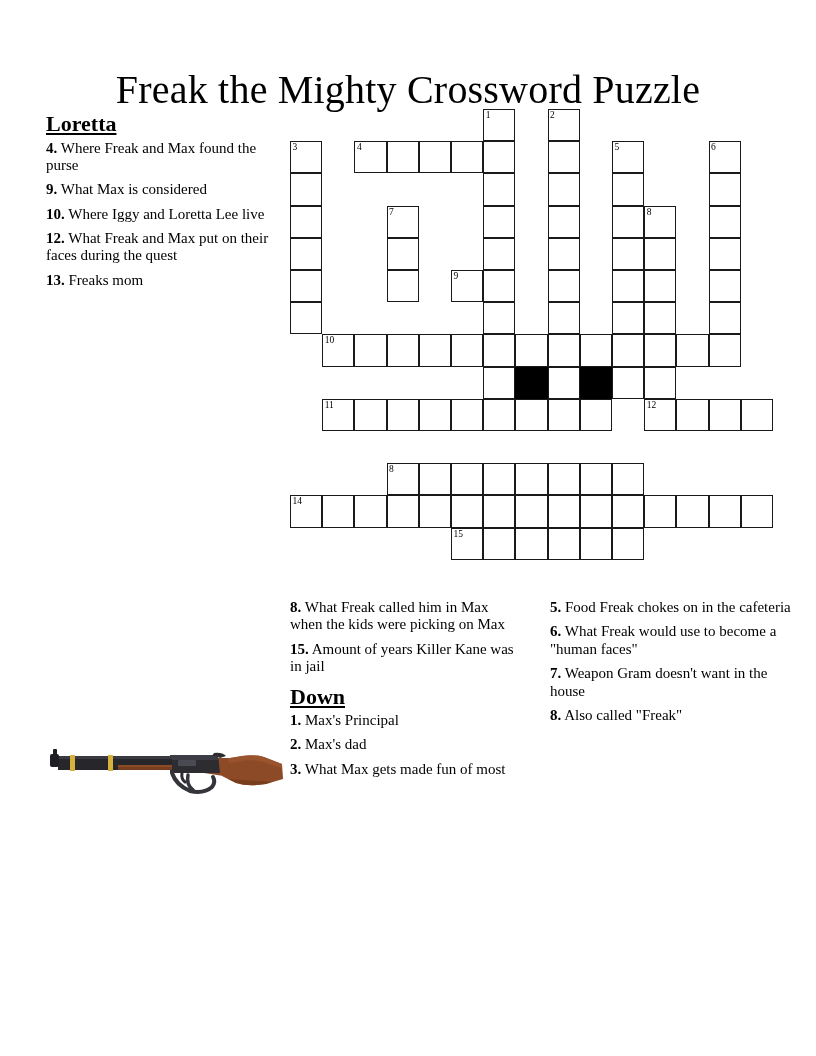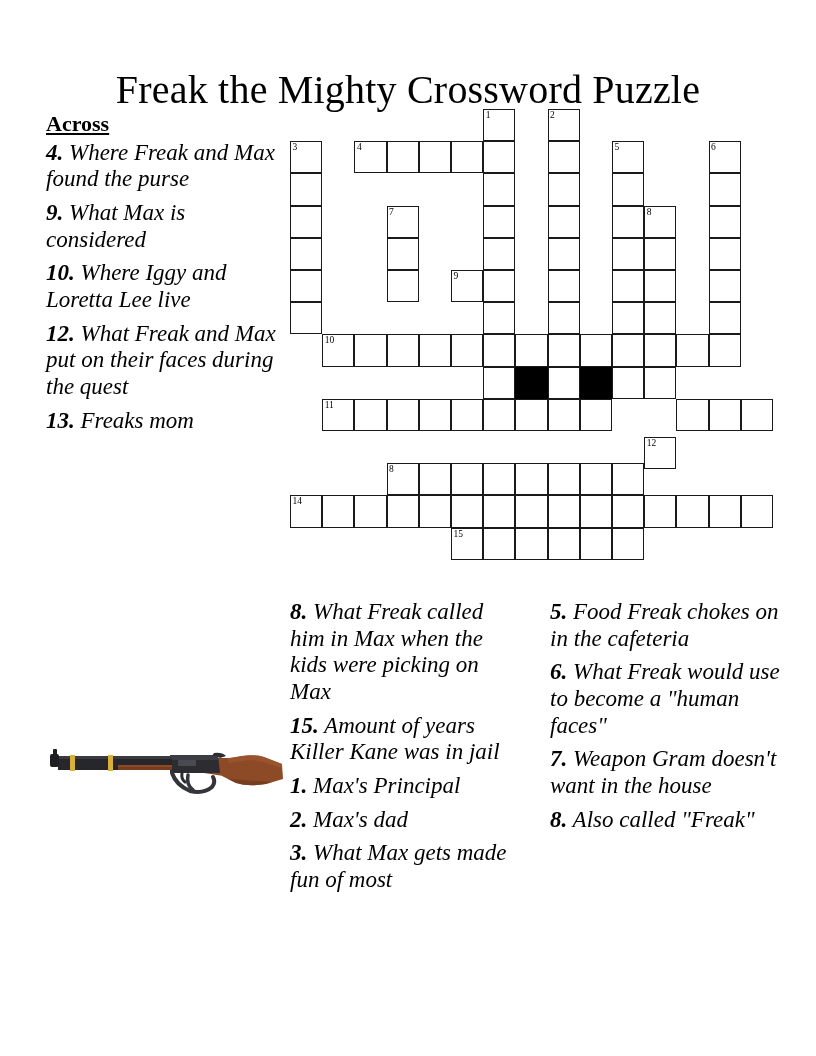--- a/index.html
+++ b/index.html
@@ -35,25 +35,24 @@
     position: absolute;
   }
   .section-heading {
     font-size: 22px;
     font-weight: bold;
     text-decoration: underline;
     margin: 0 0 2px 0;
     line-height: 1.25;
   }
   .clue {
-    font-size: 23px;
+    font-size: 15px;
     line-height: 1.16;
     margin: 0 0 7px 0;
     text-indent: 0;
-    font-style: italic;
   }
   .clue .num {
     font-weight: bold;
   }
 
   #across-column {
     left: 46px;
     top: 110px;
     width: 244px;
   }
@@ -107,35 +106,36 @@
     width: 248px;
     height: 62px;
   }
 </style>
 </head>
 <body>
 
 <h1 id="puzzle-title">Freak the Mighty Crossword Puzzle</h1>
 
 <div class="clue-list" id="across-column">
-  <div class="section-heading">Across</div>
+  <div class="section-heading">Loretta</div>
   <div id="across-clues">
       <p class="clue"><span class="num">4.</span><span> Where Freak and Max found the purse</span></p>
       <p class="clue"><span class="num">9.</span><span> What Max is considered</span></p>
       <p class="clue"><span class="num">10.</span><span> Where Iggy and Loretta Lee live</span></p>
       <p class="clue"><span class="num">12.</span><span> What Freak and Max put on their faces during the quest</span></p>
       <p class="clue"><span class="num">13.</span><span> Freaks mom</span></p>
     </div>
 </div>
 
 <div class="clue-list" id="middle-column">
   <div id="across-clues-cont">
       <p class="clue"><span class="num">8.</span><span> What Freak called him in Max when the kids were picking on Max</span></p>
       <p class="clue"><span class="num">15.</span><span> Amount of years Killer Kane was in jail</span></p>
     </div>
+  <div class="section-heading">Down</div>
   <div id="down-clues-left">
       <p class="clue"><span class="num">1.</span><span> Max's Principal</span></p>
       <p class="clue"><span class="num">2.</span><span> Max's dad</span></p>
       <p class="clue"><span class="num">3.</span><span> What Max gets made fun of most</span></p>
     </div>
 </div>
 
 <div class="clue-list" id="right-column">
   <div id="down-clues-right">
       <p class="clue"><span class="num">5.</span><span> Food Freak chokes on in the cafeteria</span></p>
@@ -233,21 +233,21 @@
       <span class="cellnum">11</span>
     </div>
     <div class="cell" style="left: 64.4px; top: 289.8px;"></div>
     <div class="cell" style="left: 96.6px; top: 289.8px;"></div>
     <div class="cell" style="left: 128.8px; top: 289.8px;"></div>
     <div class="cell" style="left: 161px; top: 289.8px;"></div>
     <div class="cell" style="left: 193.2px; top: 289.8px;"></div>
     <div class="cell" style="left: 225.4px; top: 289.8px;"></div>
     <div class="cell" style="left: 257.6px; top: 289.8px;"></div>
     <div class="cell" style="left: 289.8px; top: 289.8px;"></div>
-    <div class="cell" style="left: 354.2px; top: 289.8px; margin-top: 38px;">
+    <div class="cell" style="left: 354.2px; top: 289.8px;">
       <span class="cellnum">12</span>
     </div>
     <div class="cell" style="left: 386.4px; top: 289.8px;"></div>
     <div class="cell" style="left: 418.6px; top: 289.8px;"></div>
     <div class="cell" style="left: 450.8px; top: 289.8px;"></div>
     <div class="cell" style="left: 96.6px; top: 354.2px;">
       <span class="cellnum">8</span>
     </div>
     <div class="cell" style="left: 128.8px; top: 354.2px;"></div>
     <div class="cell" style="left: 161px; top: 354.2px;"></div>

